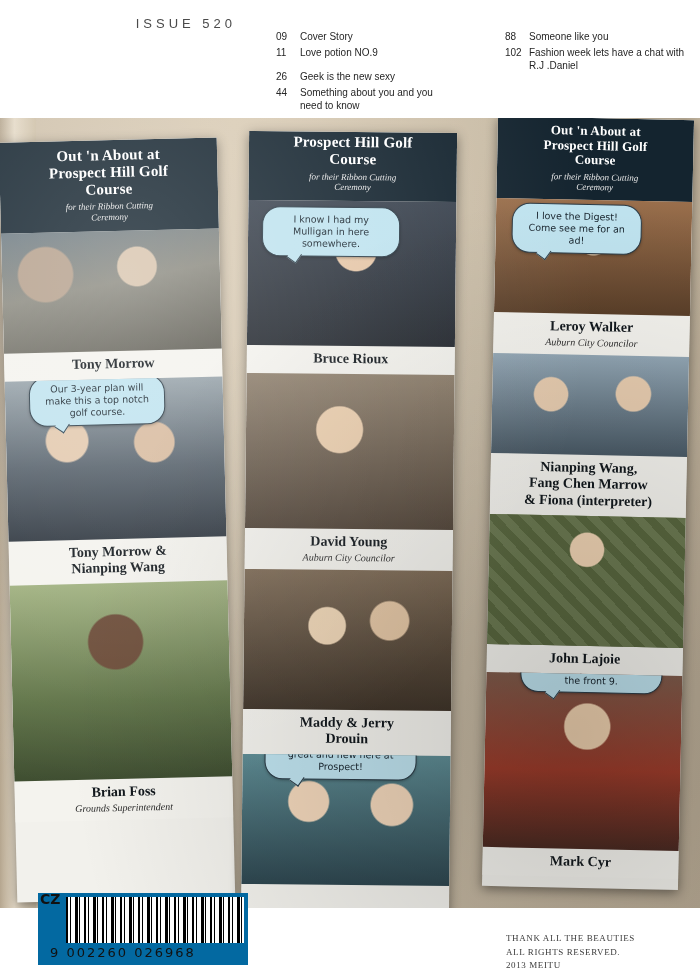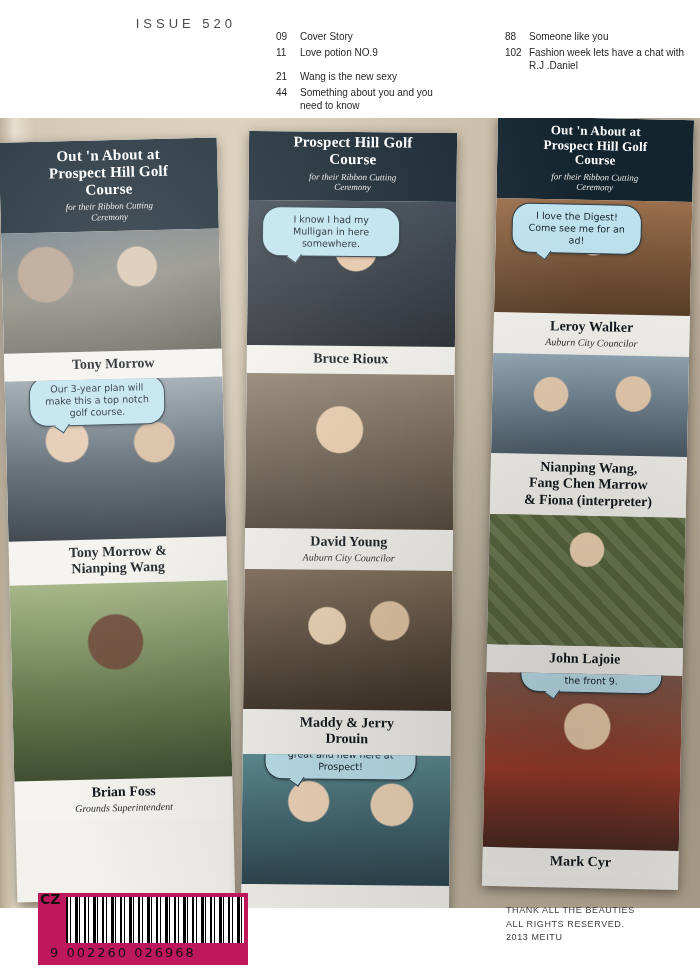--- a/index.html
+++ b/index.html
@@ -263,21 +263,21 @@
     bottom: -6px;
   }
 
   
   .barcode-box {
     position: absolute;
     left: 38px;
     top: 893px;
     width: 210px;
     height: 72px;
-    background: #be185d;
+    background: #0369a1;
   }
   .cz {
     font-family: "DejaVu Sans", sans-serif;
     font-weight: bold;
     font-size: 14px;
     color: #111;
     position: absolute;
     left: 2px;
     top: -2px;
   }
@@ -296,22 +296,22 @@
     left: 12px;
     top: 52px;
     font-family: "DejaVu Sans", sans-serif;
     font-size: 13px;
     letter-spacing: 2px;
     color: #111;
   }
   .copyright {
     position: absolute;
     left: 506px;
-    top: 904px;
-    font-family: Liberation Sans, sans-serif;
+    top: 932px;
+    font-family: Liberation Serif, serif;
     font-size: 9px;
     line-height: 1.5;
     letter-spacing: 0.6px;
     color: #3b3b3b;
   }
 </style>
 </head>
 <body>
 
 <div class="masthead">
@@ -324,22 +324,22 @@
       <span class="toc-num">09</span>
       <span class="toc-txt">Cover Story</span>
     </div>
     <div class="toc-row">
       <span class="toc-num">11</span>
       <span class="toc-txt">Love potion NO.9</span>
     </div>
   </div>
   <div class="toc-group">
     <div class="toc-row">
-      <span class="toc-num">21</span>
-      <span class="toc-txt">Wang is the new sexy</span>
+      <span class="toc-num">26</span>
+      <span class="toc-txt">Geek is the new sexy</span>
     </div>
     <div class="toc-row">
       <span class="toc-num">44</span>
       <span class="toc-txt">Something about you and you need to know</span>
     </div>
   </div>
   <div class="toc-group">
     <div class="toc-row">
       <span class="toc-num">56</span>
       <span class="toc-txt">A big heart</span>

